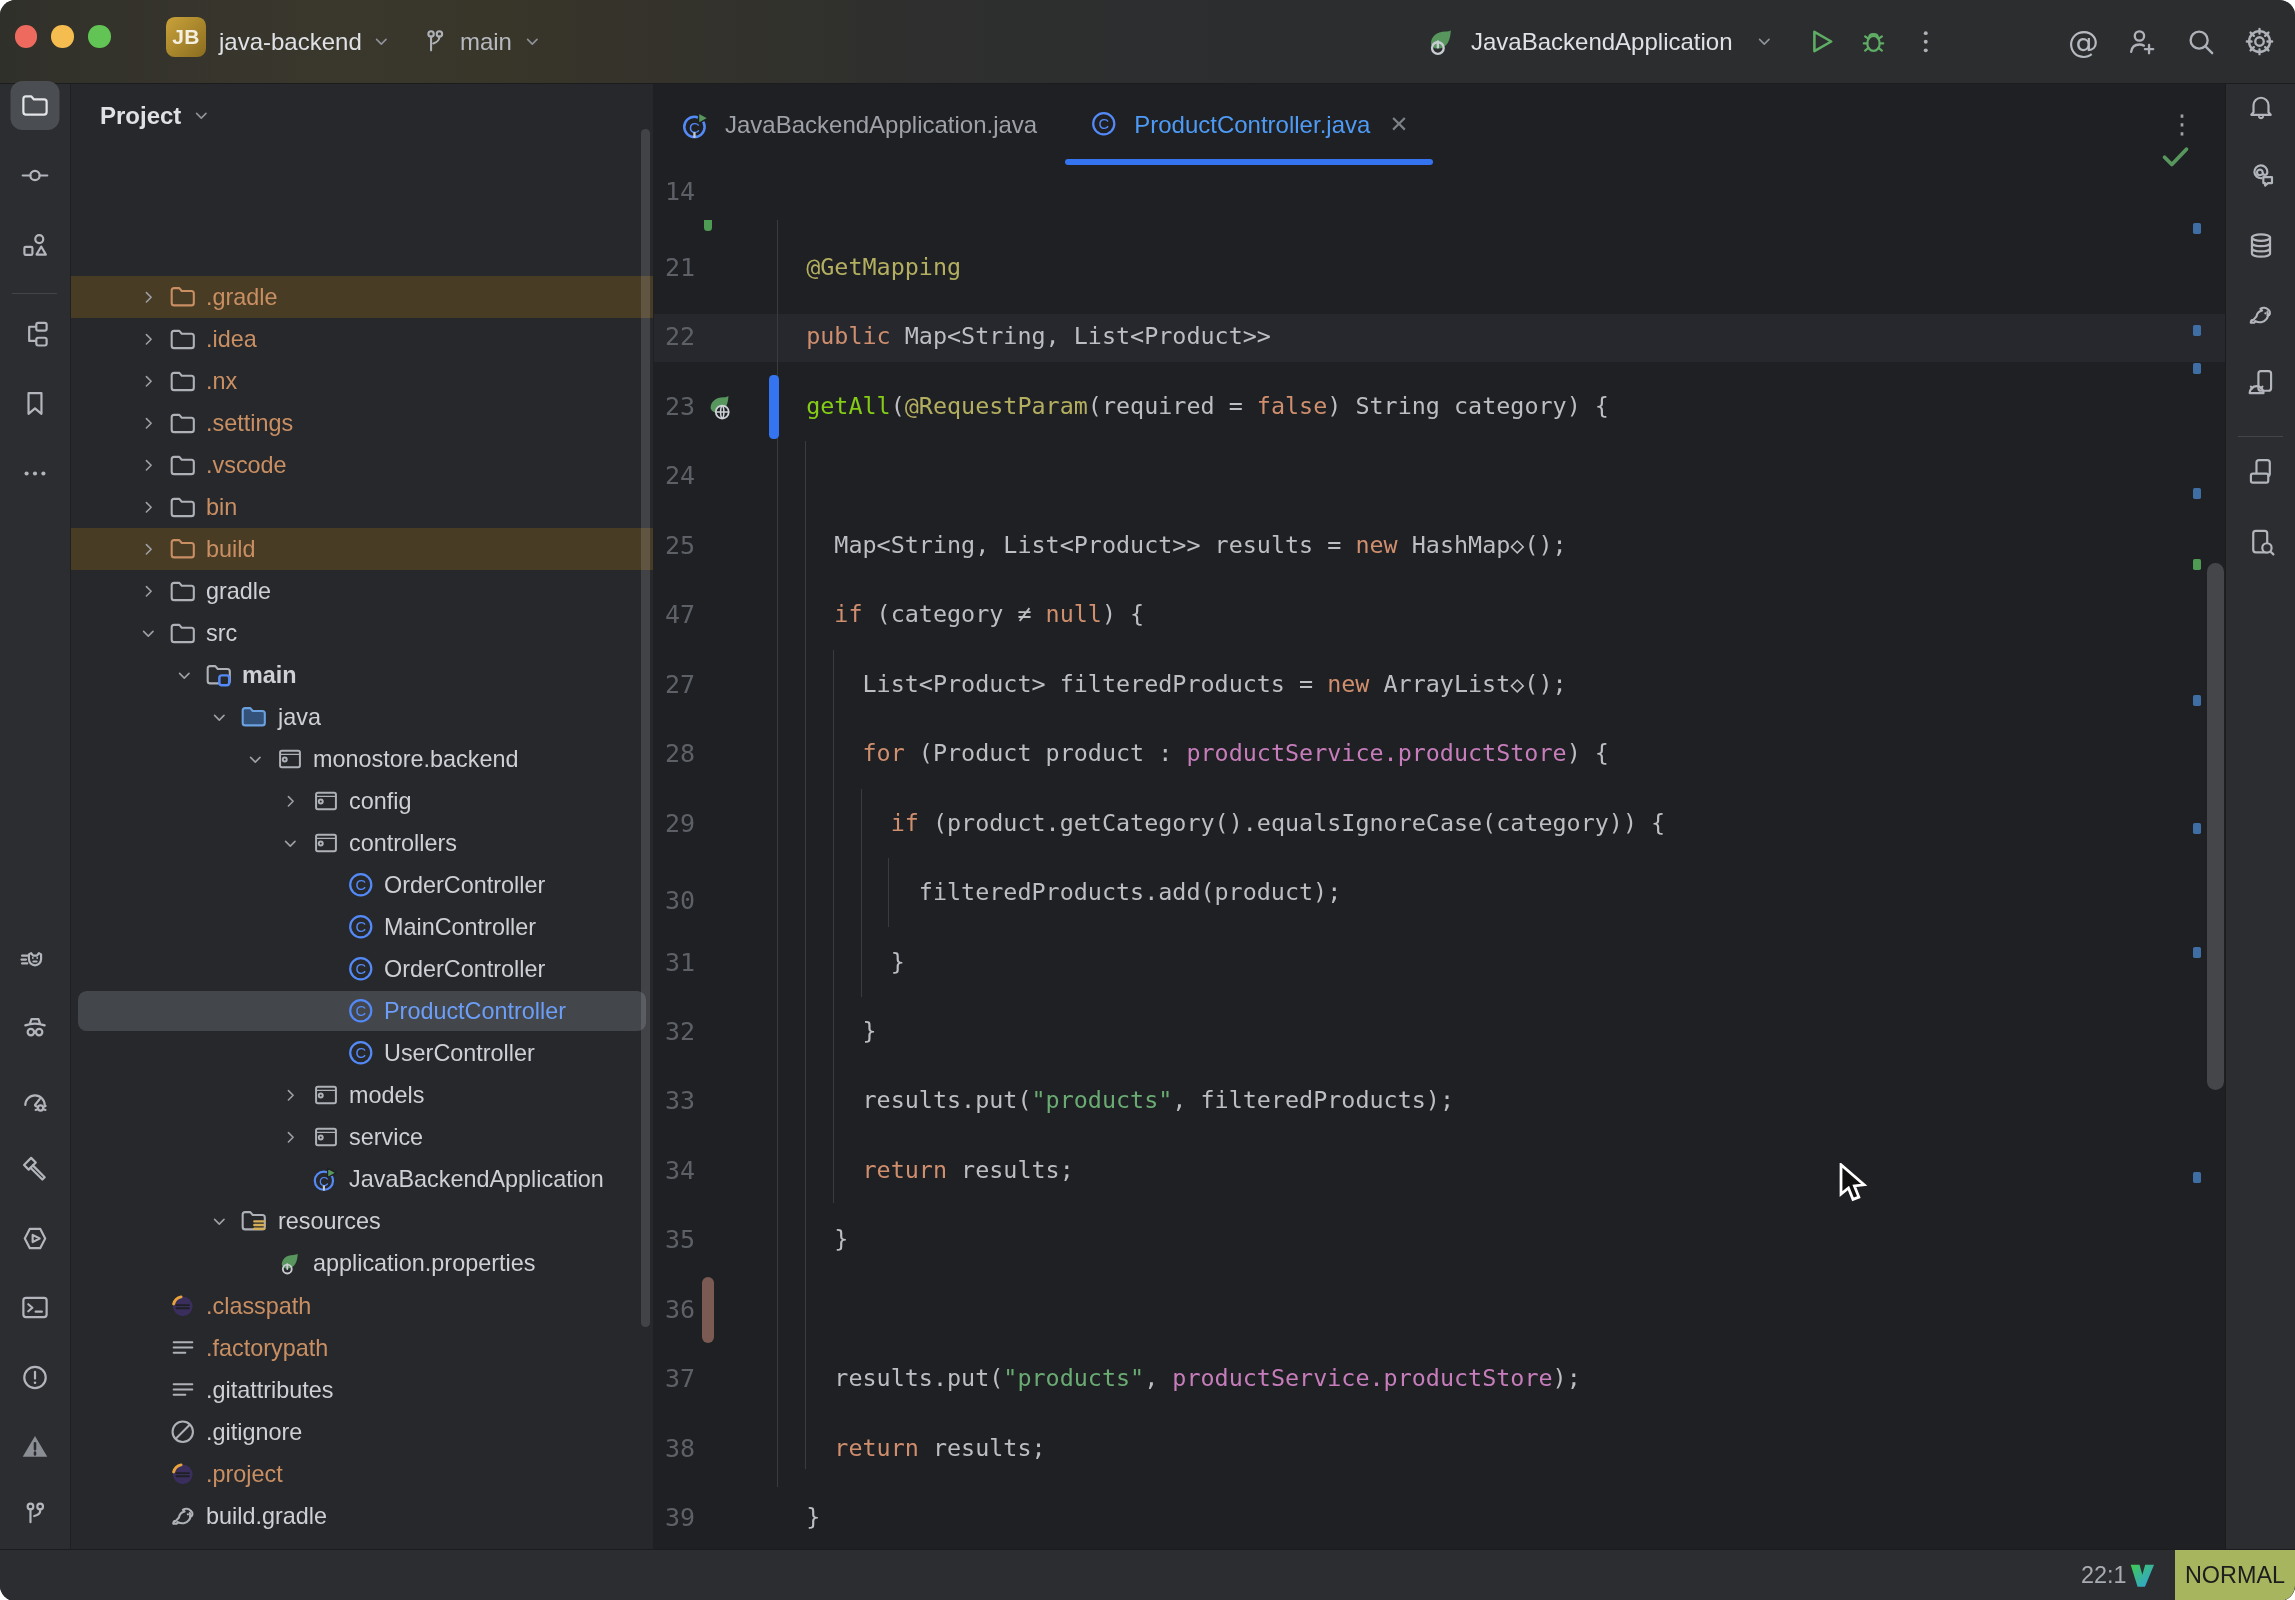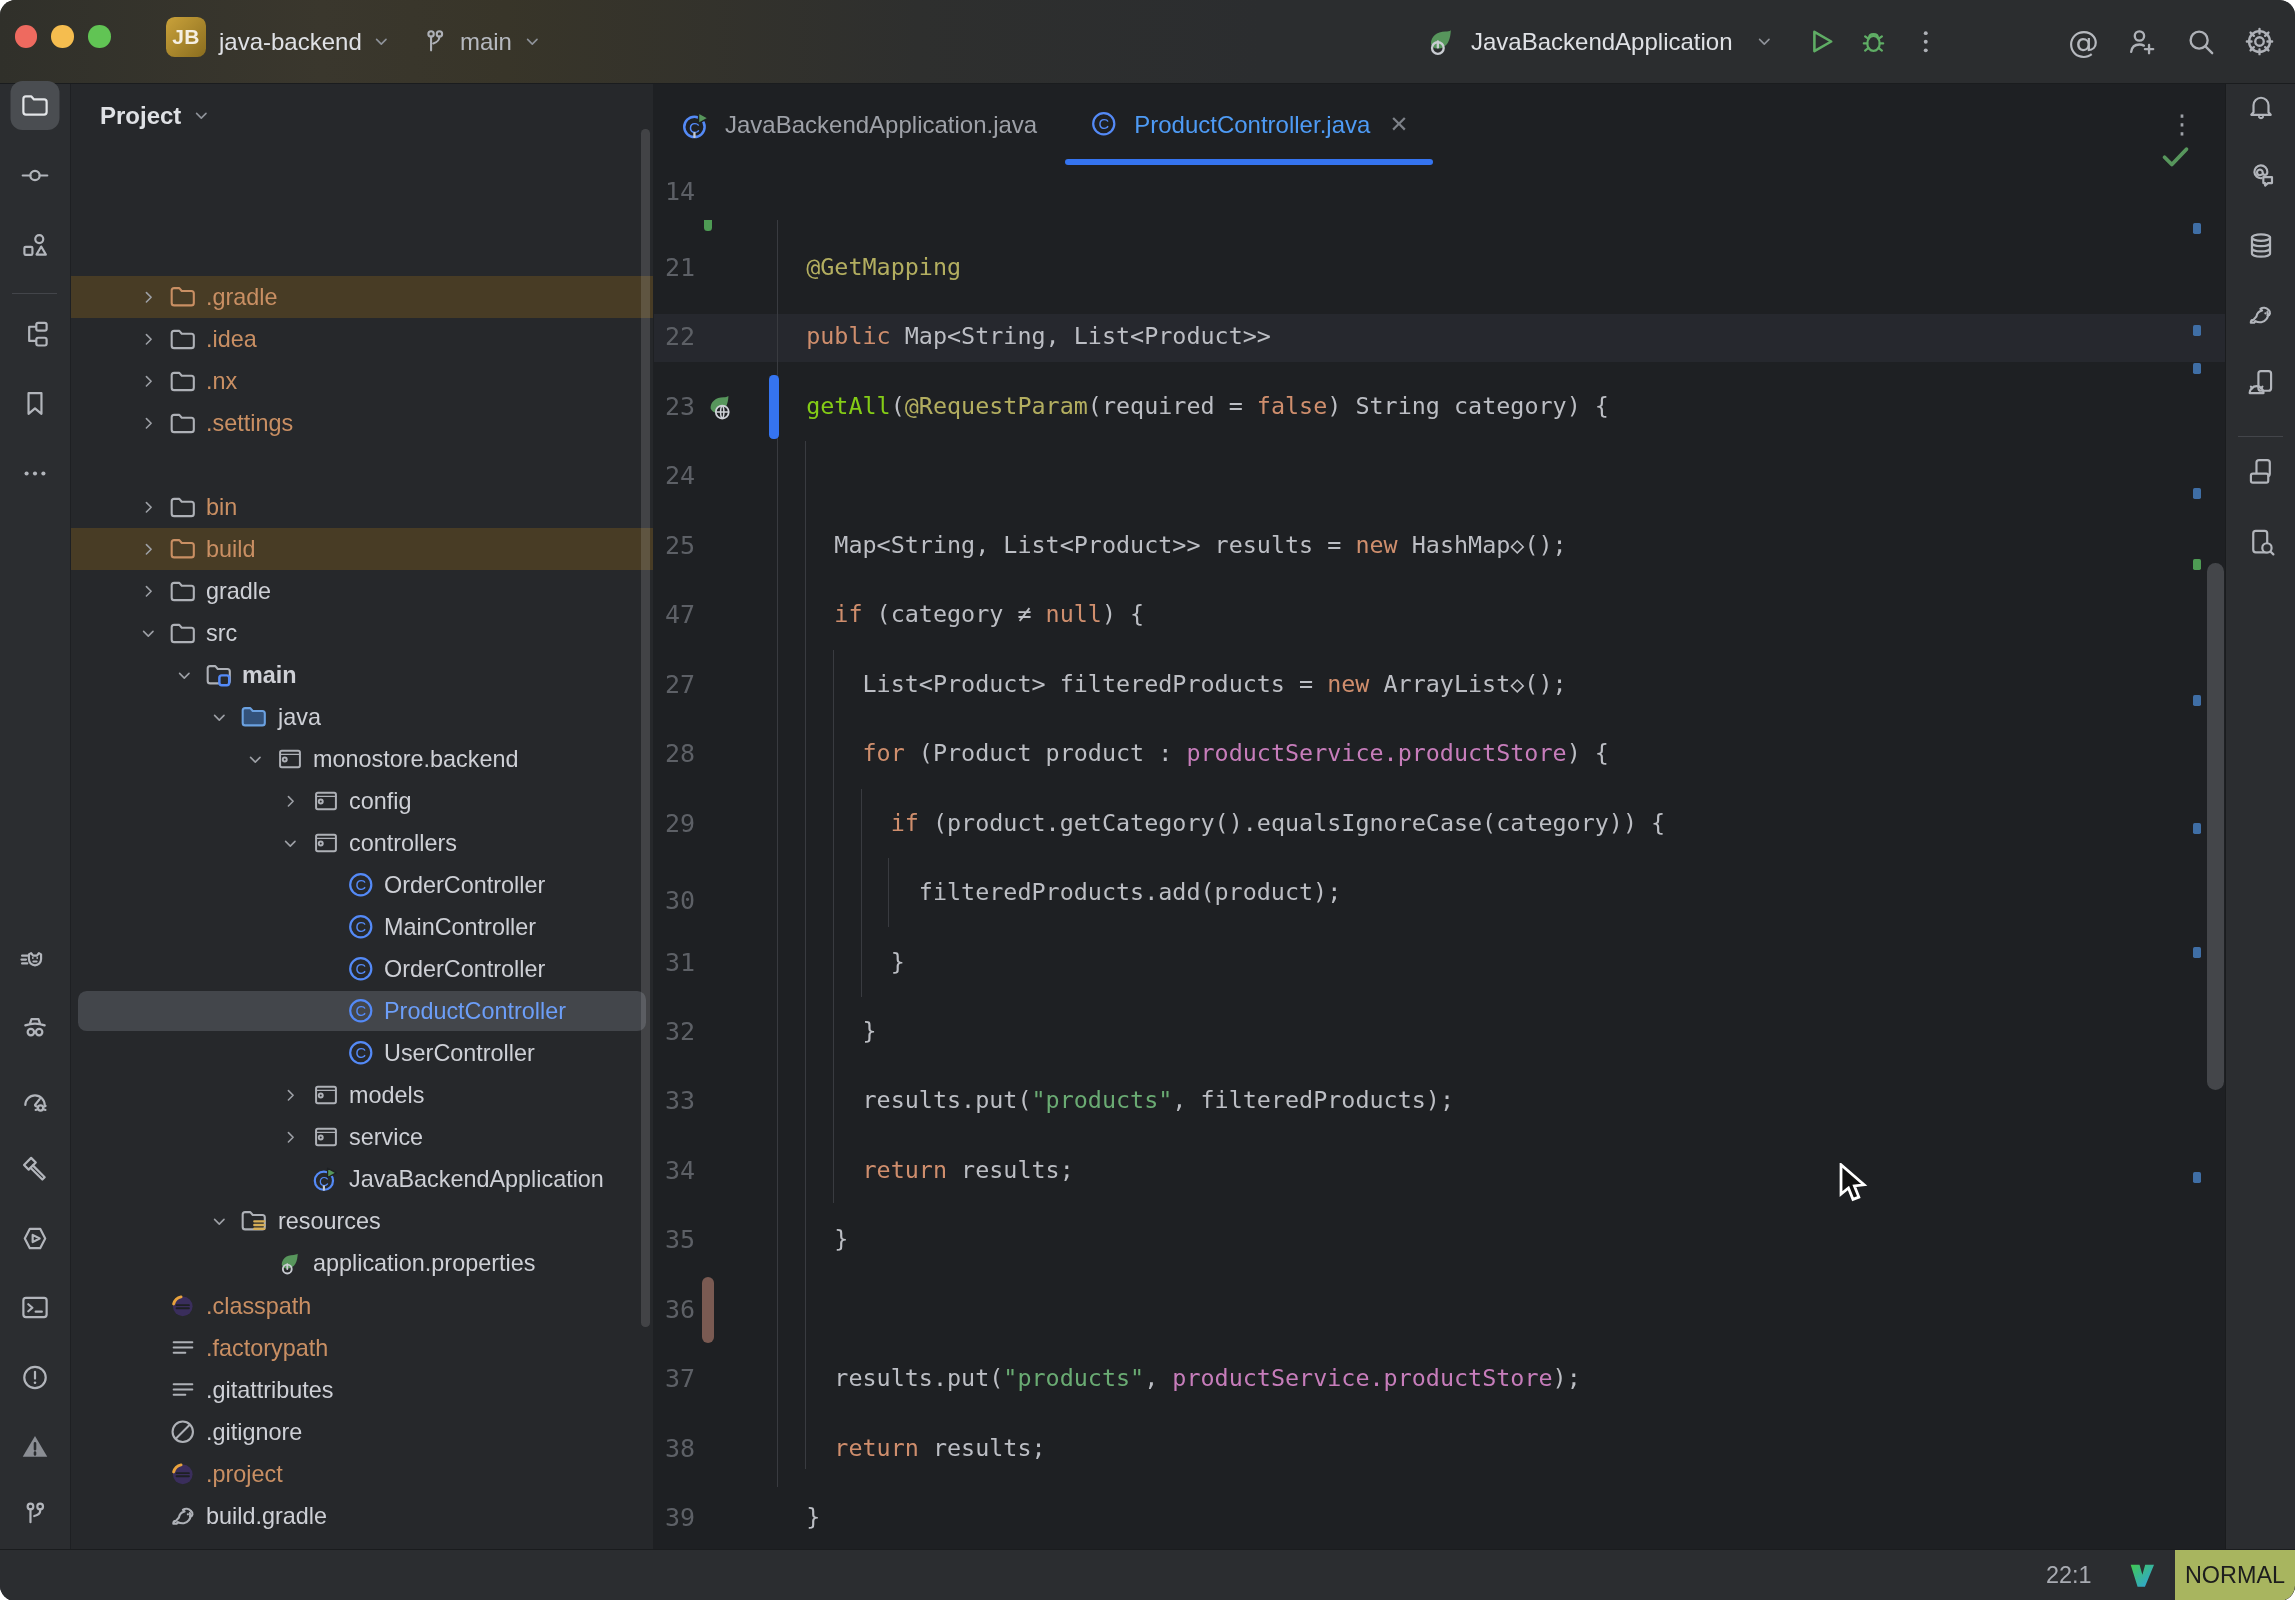--- a/index.html
+++ b/index.html
@@ -76,21 +76,21 @@
   .vcs-brown{position:absolute;left:48px;width:12px;border-radius:6px;background:#7a5a52;}
   #endpoint-icon{position:absolute;left:49px;top:171px;width:33px;height:33px;}
 
   #stripe{position:absolute;right:69px;top:220px;width:35px;bottom:51px;}
   .tick{position:absolute;left:1.7px;width:8.7px;height:11.3px;border-radius:1.7px;}
   #ed-scroll{position:absolute;right:71px;top:563px;width:17.4px;height:527px;border-radius:8.7px;background:rgba(125,128,133,.40);}
   #inspect-ok{position:absolute;right:102px;top:139px;}
 
   
   #statusbar{position:absolute;left:0;right:0;bottom:0;height:51px;background:#2b2d30;border-top:0.9px solid #1a1c1e;}
-  #sb-right{position:absolute;right:139px;top:0;height:51px;display:flex;align-items:center;gap:35px;}
+  #sb-right{position:absolute;right:139px;top:0;height:51px;display:flex;align-items:center;}
   #sb-caret{color:#a8abb2;font-size:23.4px;}
   #mode-badge{position:absolute;right:0;top:0;width:120px;height:51px;background:#a8b55f;color:#1d1d1d;
     display:flex;align-items:center;justify-content:center;font-size:23.4px;border-bottom-right-radius:15.6px;}
 
   #cursor{position:absolute;left:1834px;top:1163px;pointer-events:none;}
 </style>
 </head>
 <body>
 
 <div id="stage">
@@ -344,20 +344,34 @@
               <svg viewBox="0 0 24 24" width="22.6" height="22.6">
                 <path d="M10 7l5 5-5 5"></path>
               </svg>
             </span>
             <span class="ticon ic" style="left:97px">
               <svg viewBox="0 0 24 24" width="31" height="31">
                 <path d="M3 7a2 2 0 0 1 2-2h4.2l2 2.3H19a2 2 0 0 1 2 2V17a2 2 0 0 1-2 2H5a2 2 0 0 1-2-2z"></path>
               </svg>
             </span>
             <span class="tlabel c-orange" style="left:135px">.settings</span>
+          </div>
+          <div class="trow" style="top: 210px;">
+            <span class="rowbg"></span>
+            <span class="tchev ic" style="left:66px">
+              <svg viewBox="0 0 24 24" width="22.6" height="22.6">
+                <path d="M10 7l5 5-5 5"></path>
+              </svg>
+            </span>
+            <span class="ticon ic" style="left:97px">
+              <svg viewBox="0 0 24 24" width="31" height="31">
+                <path d="M3 7a2 2 0 0 1 2-2h4.2l2 2.3H19a2 2 0 0 1 2 2V17a2 2 0 0 1-2 2H5a2 2 0 0 1-2-2z"></path>
+              </svg>
+            </span>
+            <span class="tlabel c-orange" style="left:135px">.vscode</span>
           </div>
           <div class="trow" style="top: 252px;">
             <span class="rowbg"></span>
             <span class="tchev ic" style="left:66px">
               <svg viewBox="0 0 24 24" width="22.6" height="22.6">
                 <path d="M10 7l5 5-5 5"></path>
               </svg>
             </span>
             <span class="ticon ic" style="left:97px">
               <svg viewBox="0 0 24 24" width="31" height="31">

